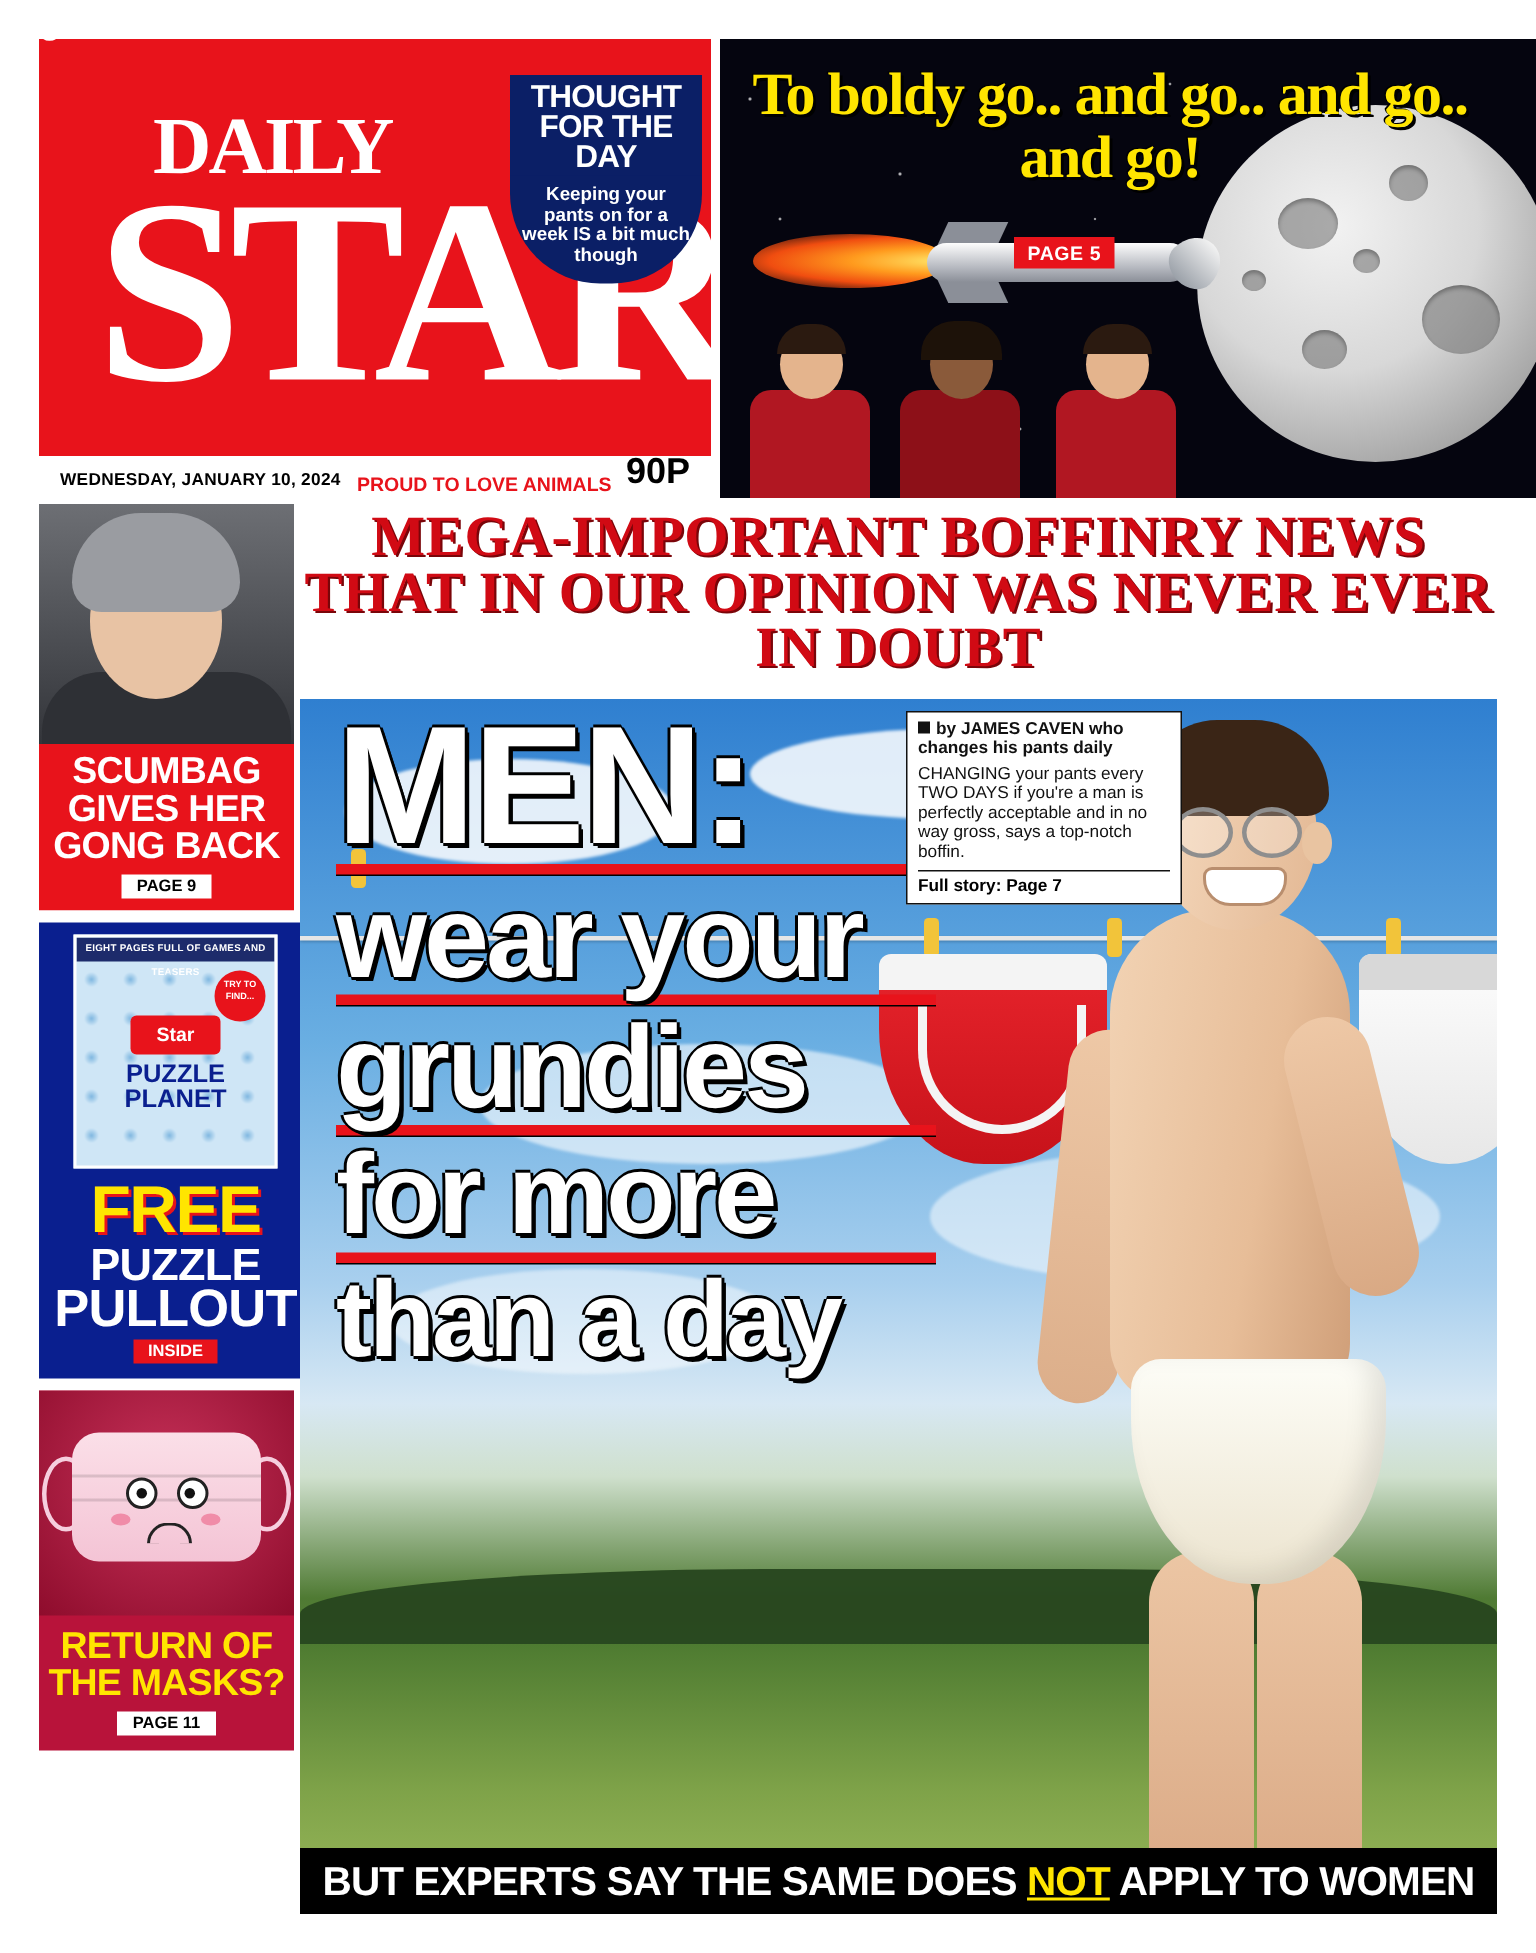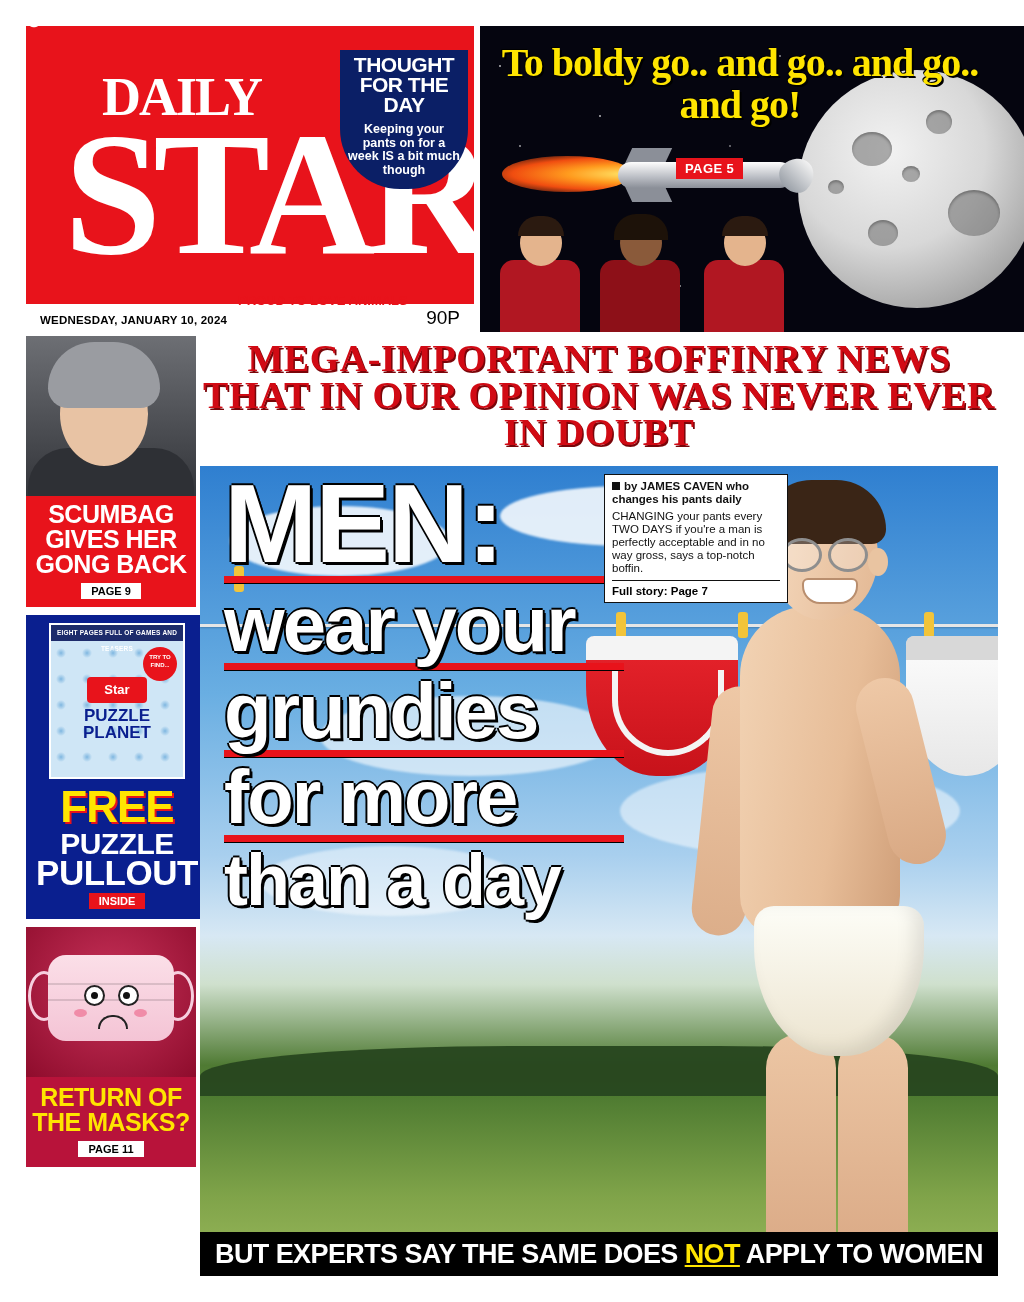--- a/index.html
+++ b/index.html
@@ -14,22 +14,22 @@
             font-size:54px;letter-spacing:-2px;line-height:54px;}
   .logo-star{position:absolute;left:38px;top:88px;color:#fff;font-family:"Liberation Serif",serif;font-weight:bold;
             font-size:175px;line-height:160px;letter-spacing:-8px;}
   .thought{position:absolute;right:6px;top:24px;width:128px;}
   .thought-head{background:#0b1f66;color:#fff;font-weight:bold;font-size:21px;line-height:20px;padding:5px 4px 4px 4px;
             text-align:center;letter-spacing:-.5px;}
   .thought-bubble{margin-top:-2px;background:#0b1f66;color:#fff;font-size:12.5px;font-weight:bold;line-height:13.5px;
             text-align:center;padding:6px 8px 12px 8px;border-radius:0 0 60px 60px;}
   .mh-foot{position:absolute;left:0;bottom:0;width:448px;height:28px;background:#fff;}
   .mh-date{position:absolute;left:14px;bottom:6px;color:#000;font-size:11.5px;font-weight:bold;letter-spacing:.2px;}
-  .mh-proud{position:absolute;left:212px;bottom:24px;color:#e8131b;font-size:13px;font-weight:bold;}
-  .mh-price{position:absolute;right:14px;bottom:3px;color:#000;font-size:19px;font-weight:normal;}
+  .mh-proud{position:absolute;left:212px;bottom:2px;color:#e8131b;font-size:13px;font-weight:bold;}
+  .mh-price{position:absolute;right:14px;bottom:3px;color:#000;font-size:24px;font-weight:bold;}
 
   
   .space{position:absolute;left:480px;top:26px;width:564px;height:306px;background:#05050f;overflow:hidden;}
   .stars{position:absolute;inset:0;
     background-image:
       radial-gradient(1.5px 1.5px at 20px 40px,#fff,transparent),
       radial-gradient(1.5px 1.5px at 120px 90px,#fff,transparent),
       radial-gradient(1.2px 1.2px at 300px 30px,#fff,transparent),
       radial-gradient(1.4px 1.4px at 70px 200px,#fff,transparent),
       radial-gradient(1.2px 1.2px at 430px 150px,#fff,transparent),

